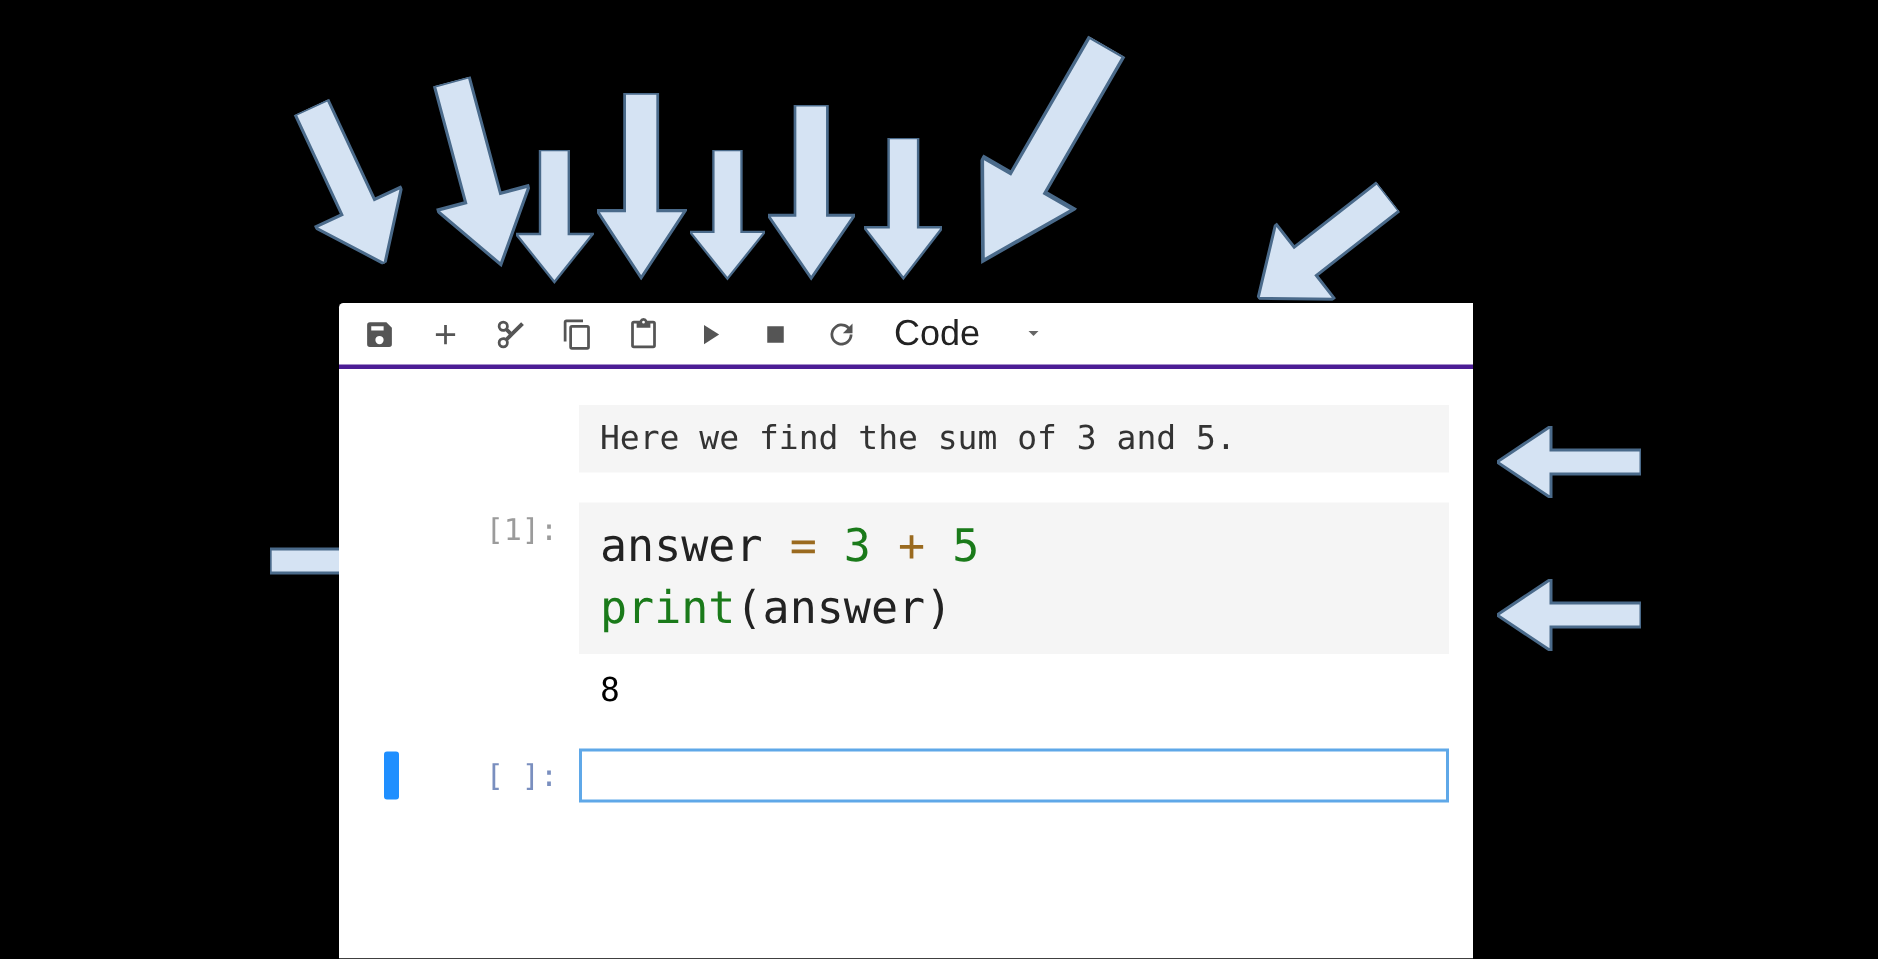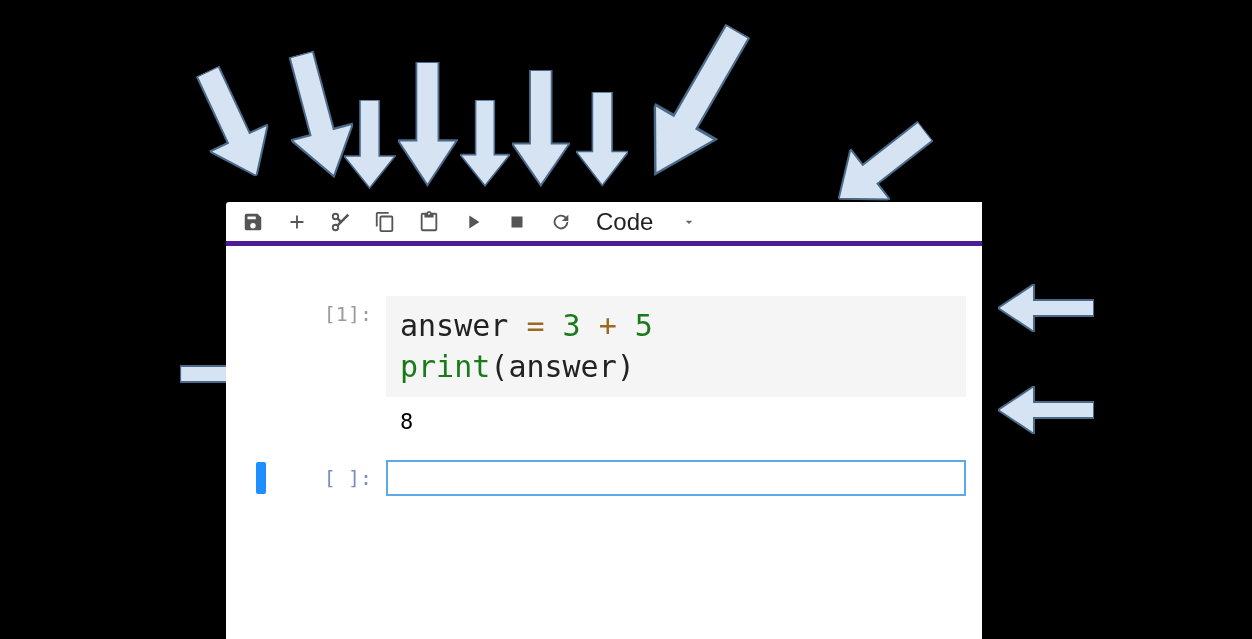--- a/index.html
+++ b/index.html
@@ -32,21 +32,21 @@
     background: #ffffff;
     border-top-left-radius: 3px;
     overflow: hidden;
   }
 
   .toolbar {
     display: flex;
     align-items: center;
     height: 44px;
     padding: 16px 8px;
-    border-bottom: 5px solid #4c1d95;
+    border-bottom: 3px solid #4c1d95;
     gap: 6px;
   }
   .tbtn {
     width: 38px;
     height: 38px;
     display: flex;
     align-items: center;
     justify-content: center;
     border: none;
     background: transparent;
@@ -281,20 +281,25 @@
           </svg>
       </span>
     </div>
   </div>
 
   <div class="cells">
 
     <div class="row">
       <div class="sidebar-col"></div>
       <div class="prompt"></div>
+      <div class="cellbody">
+        <div class="md-cell">
+          <span>Here we find the sum of 3 and 5.</span>
+        </div>
+      </div>
     </div>
 
     <div class="row" style="margin-bottom:6px;">
       <div class="sidebar-col"></div>
       <div class="prompt">[1]:</div>
       <div class="cellbody">
         <div class="code-cell"><span>answer</span> <span class="tok-op">=</span> <span class="tok-num">3</span> <span class="tok-op">+</span> <span class="tok-num">5</span>
 <span class="tok-func">print</span>(<span>answer</span>)</div>
       </div>
     </div>

